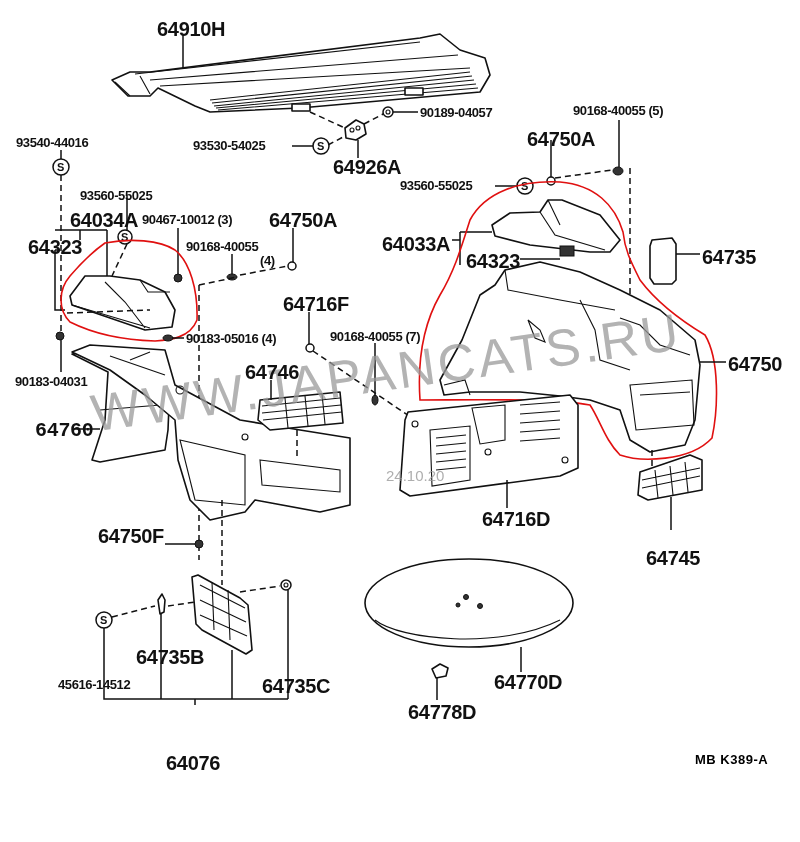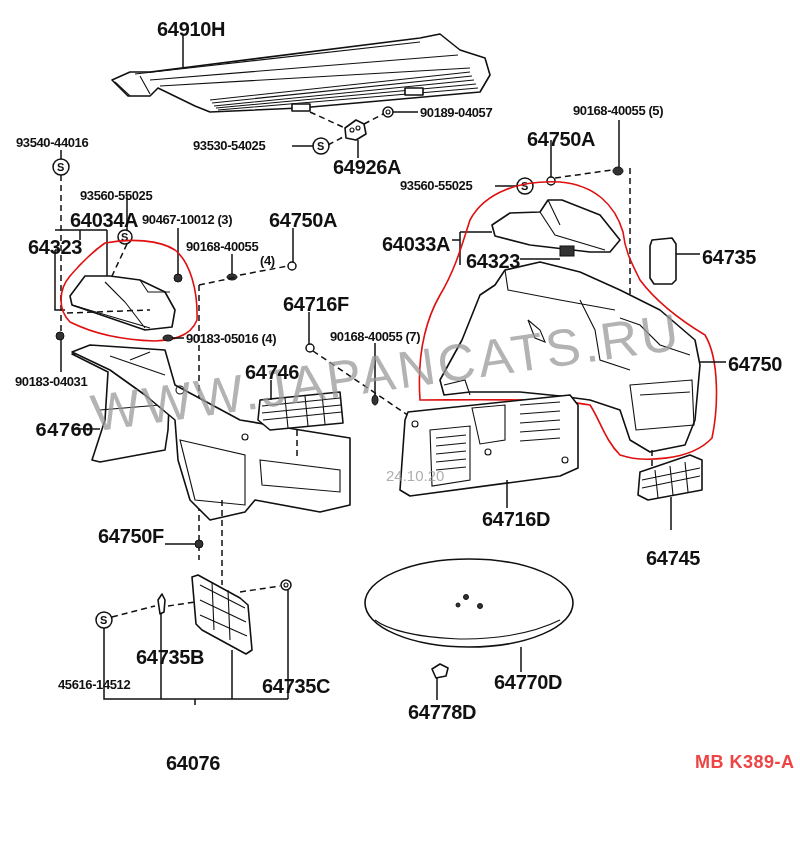--- a/index.html
+++ b/index.html
@@ -7,21 +7,21 @@
          font-family: "Liberation Sans", sans-serif; }
   #diagram { position: absolute; left: 0; top: 0; width: 800px; height: 842px; }
   .lbl { position: absolute; font-family: "Liberation Sans", sans-serif;
          font-weight: bold; color: #111; white-space: nowrap; line-height: 1; }
   .lg { font-size: 20px; letter-spacing: -0.3px; }
   .sm { font-size: 13px; letter-spacing: -0.4px; }
   .wm { position: absolute; font-family: "Liberation Sans", sans-serif; color: #9a9a9a;
         white-space: nowrap; line-height: 1; }
   .wm-big { font-size: 52px; letter-spacing: 3px; transform: rotate(-8deg); transform-origin: left top; opacity: 0.75; }
   .wm-date { font-size: 15px; opacity: 0.8; }
-  .code { position: absolute; font-size: 18px; font-weight: bold; color: #ef4444;
+  .code { position: absolute; font-size: 13px; font-weight: bold; color: #000000;
           font-family: "Liberation Sans", sans-serif; letter-spacing: 0.5px; }
   svg .part { fill: #fff; stroke: #111; stroke-width: 1.6; stroke-linejoin: round; }
   svg .thin { fill: none; stroke: #111; stroke-width: 1.1; }
   svg .lead { fill: none; stroke: #111; stroke-width: 1.5; }
   svg .dash { fill: none; stroke: #111; stroke-width: 1.5; stroke-dasharray: 6 4; }
   svg .red  { fill: none; stroke: #e01010; stroke-width: 1.6; }
   svg .sym  { fill: #fff; stroke: #111; stroke-width: 1.5; }
   svg .symtxt { font-family: "Liberation Sans", sans-serif; font-weight: bold; font-size: 11px; fill: #111; }
   svg .fast { fill: #333; stroke: #111; stroke-width: 1; }
 </style>

